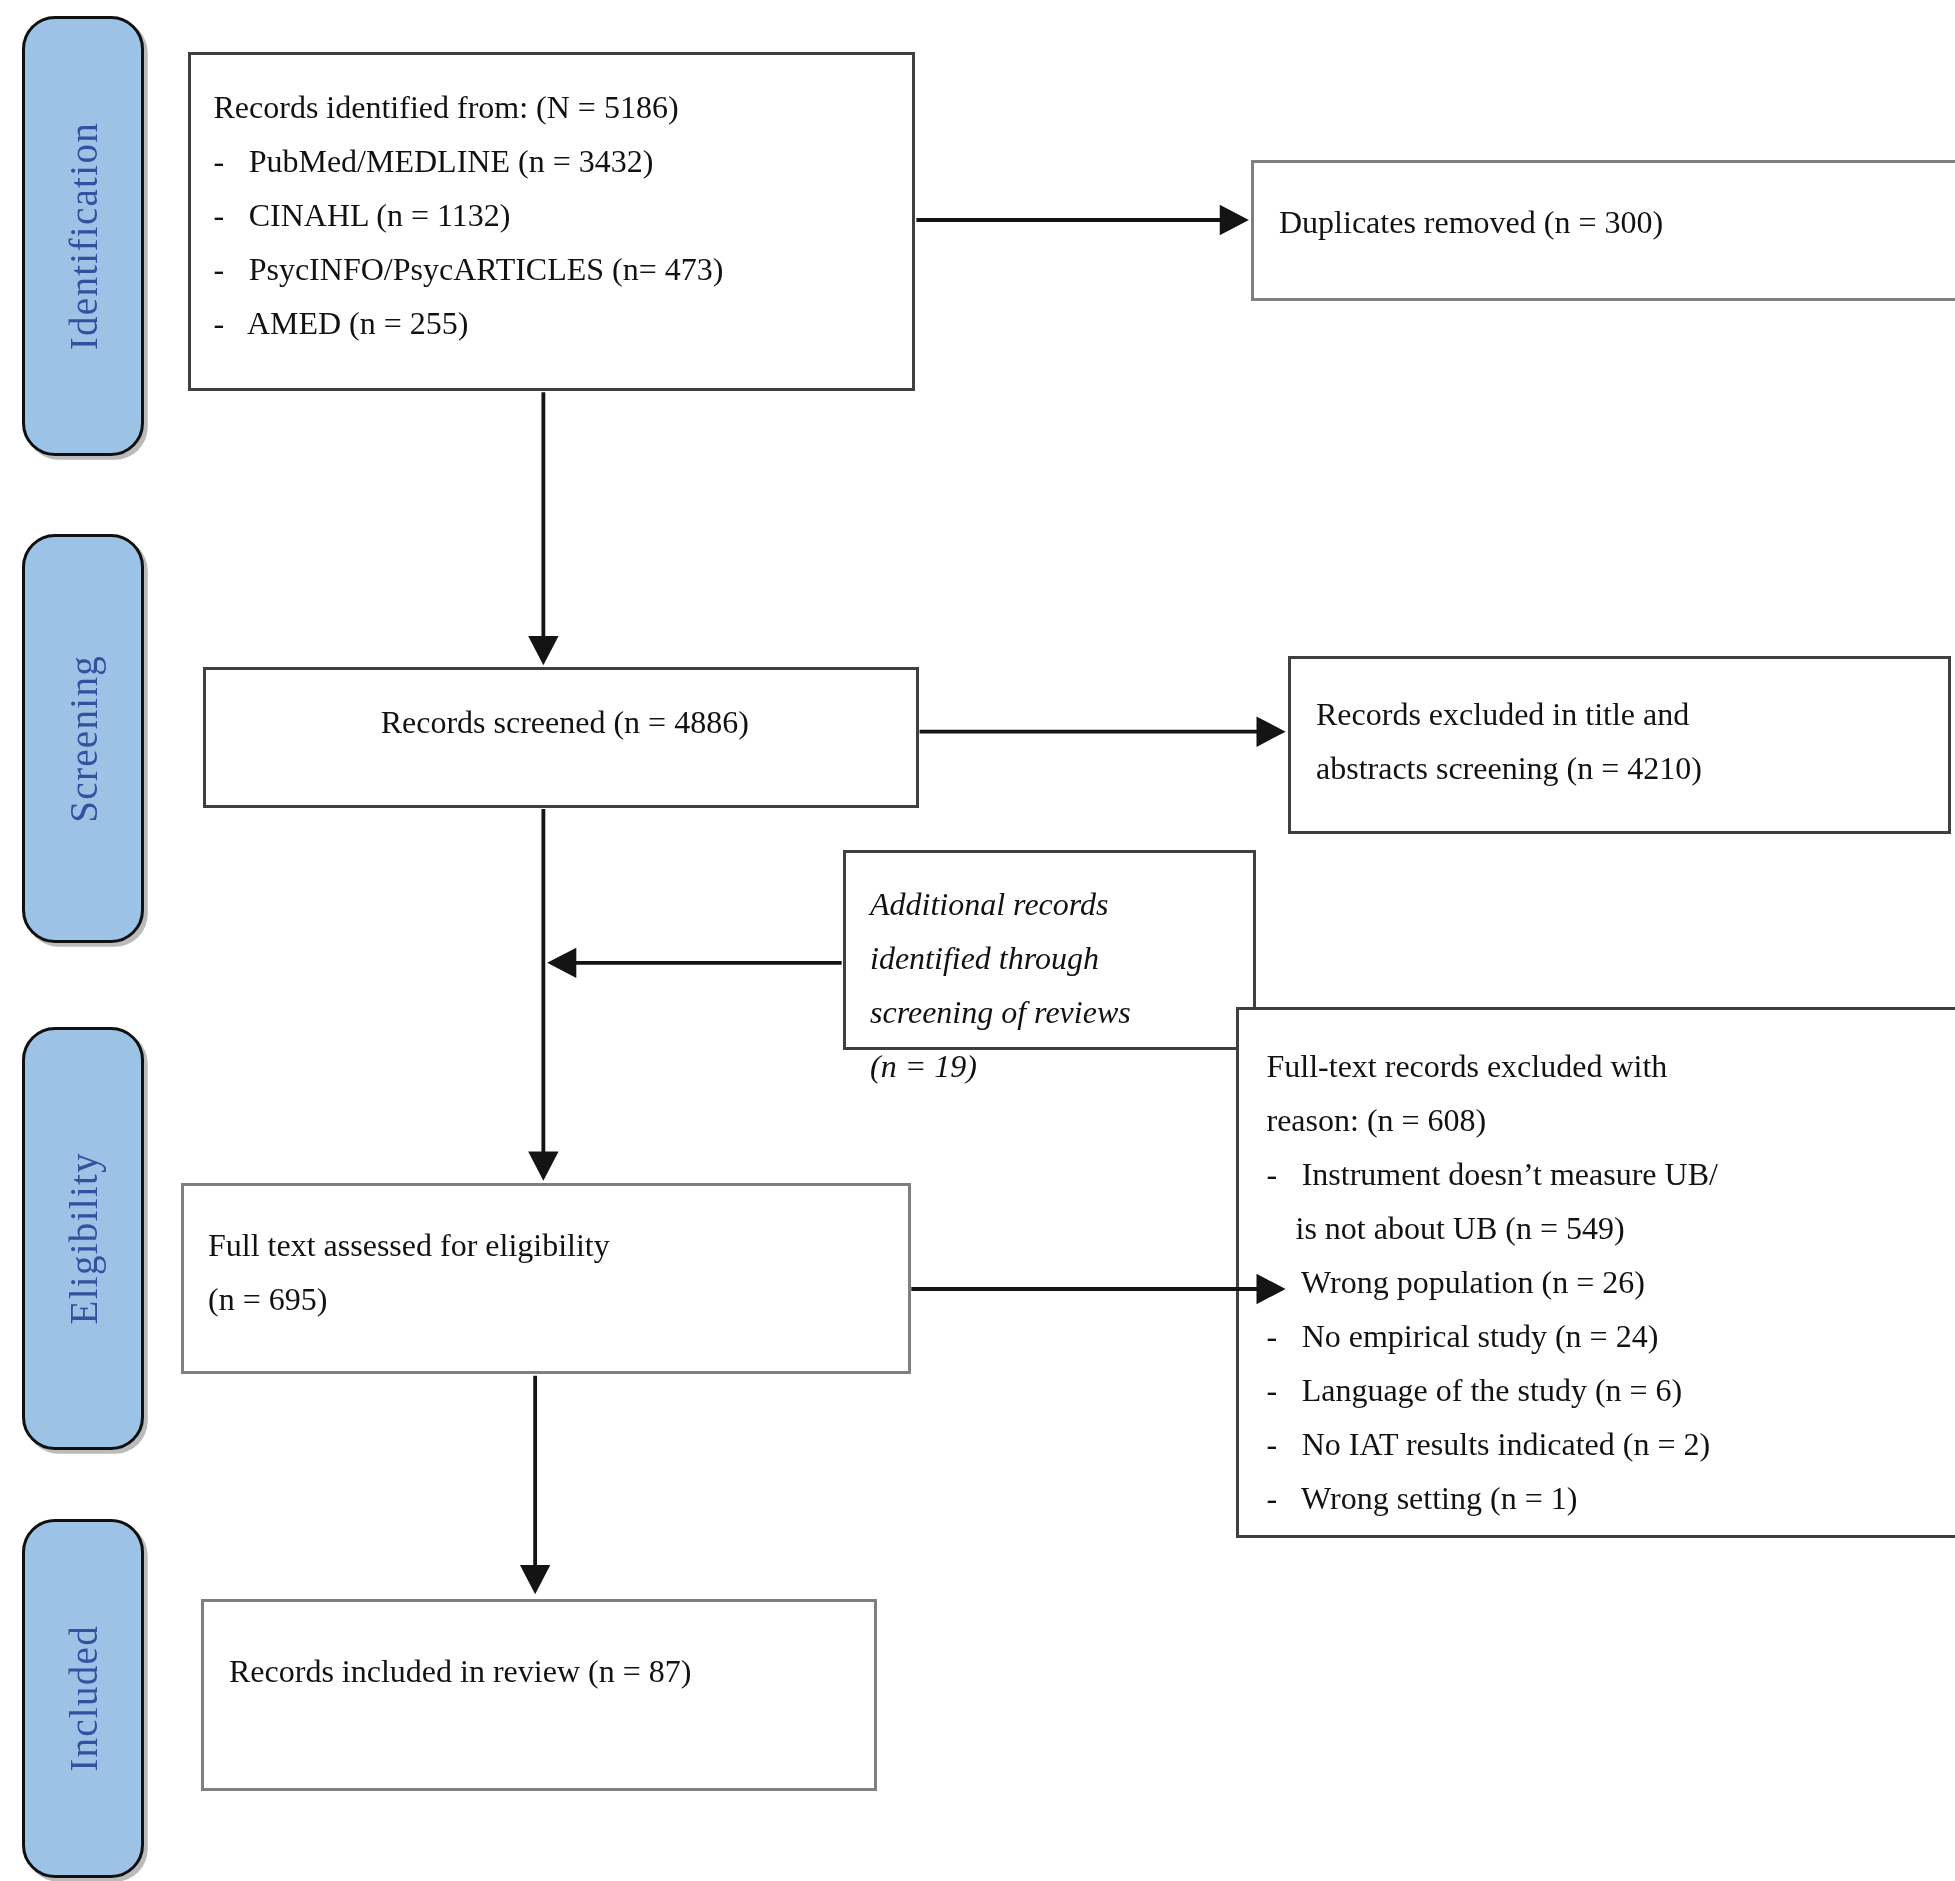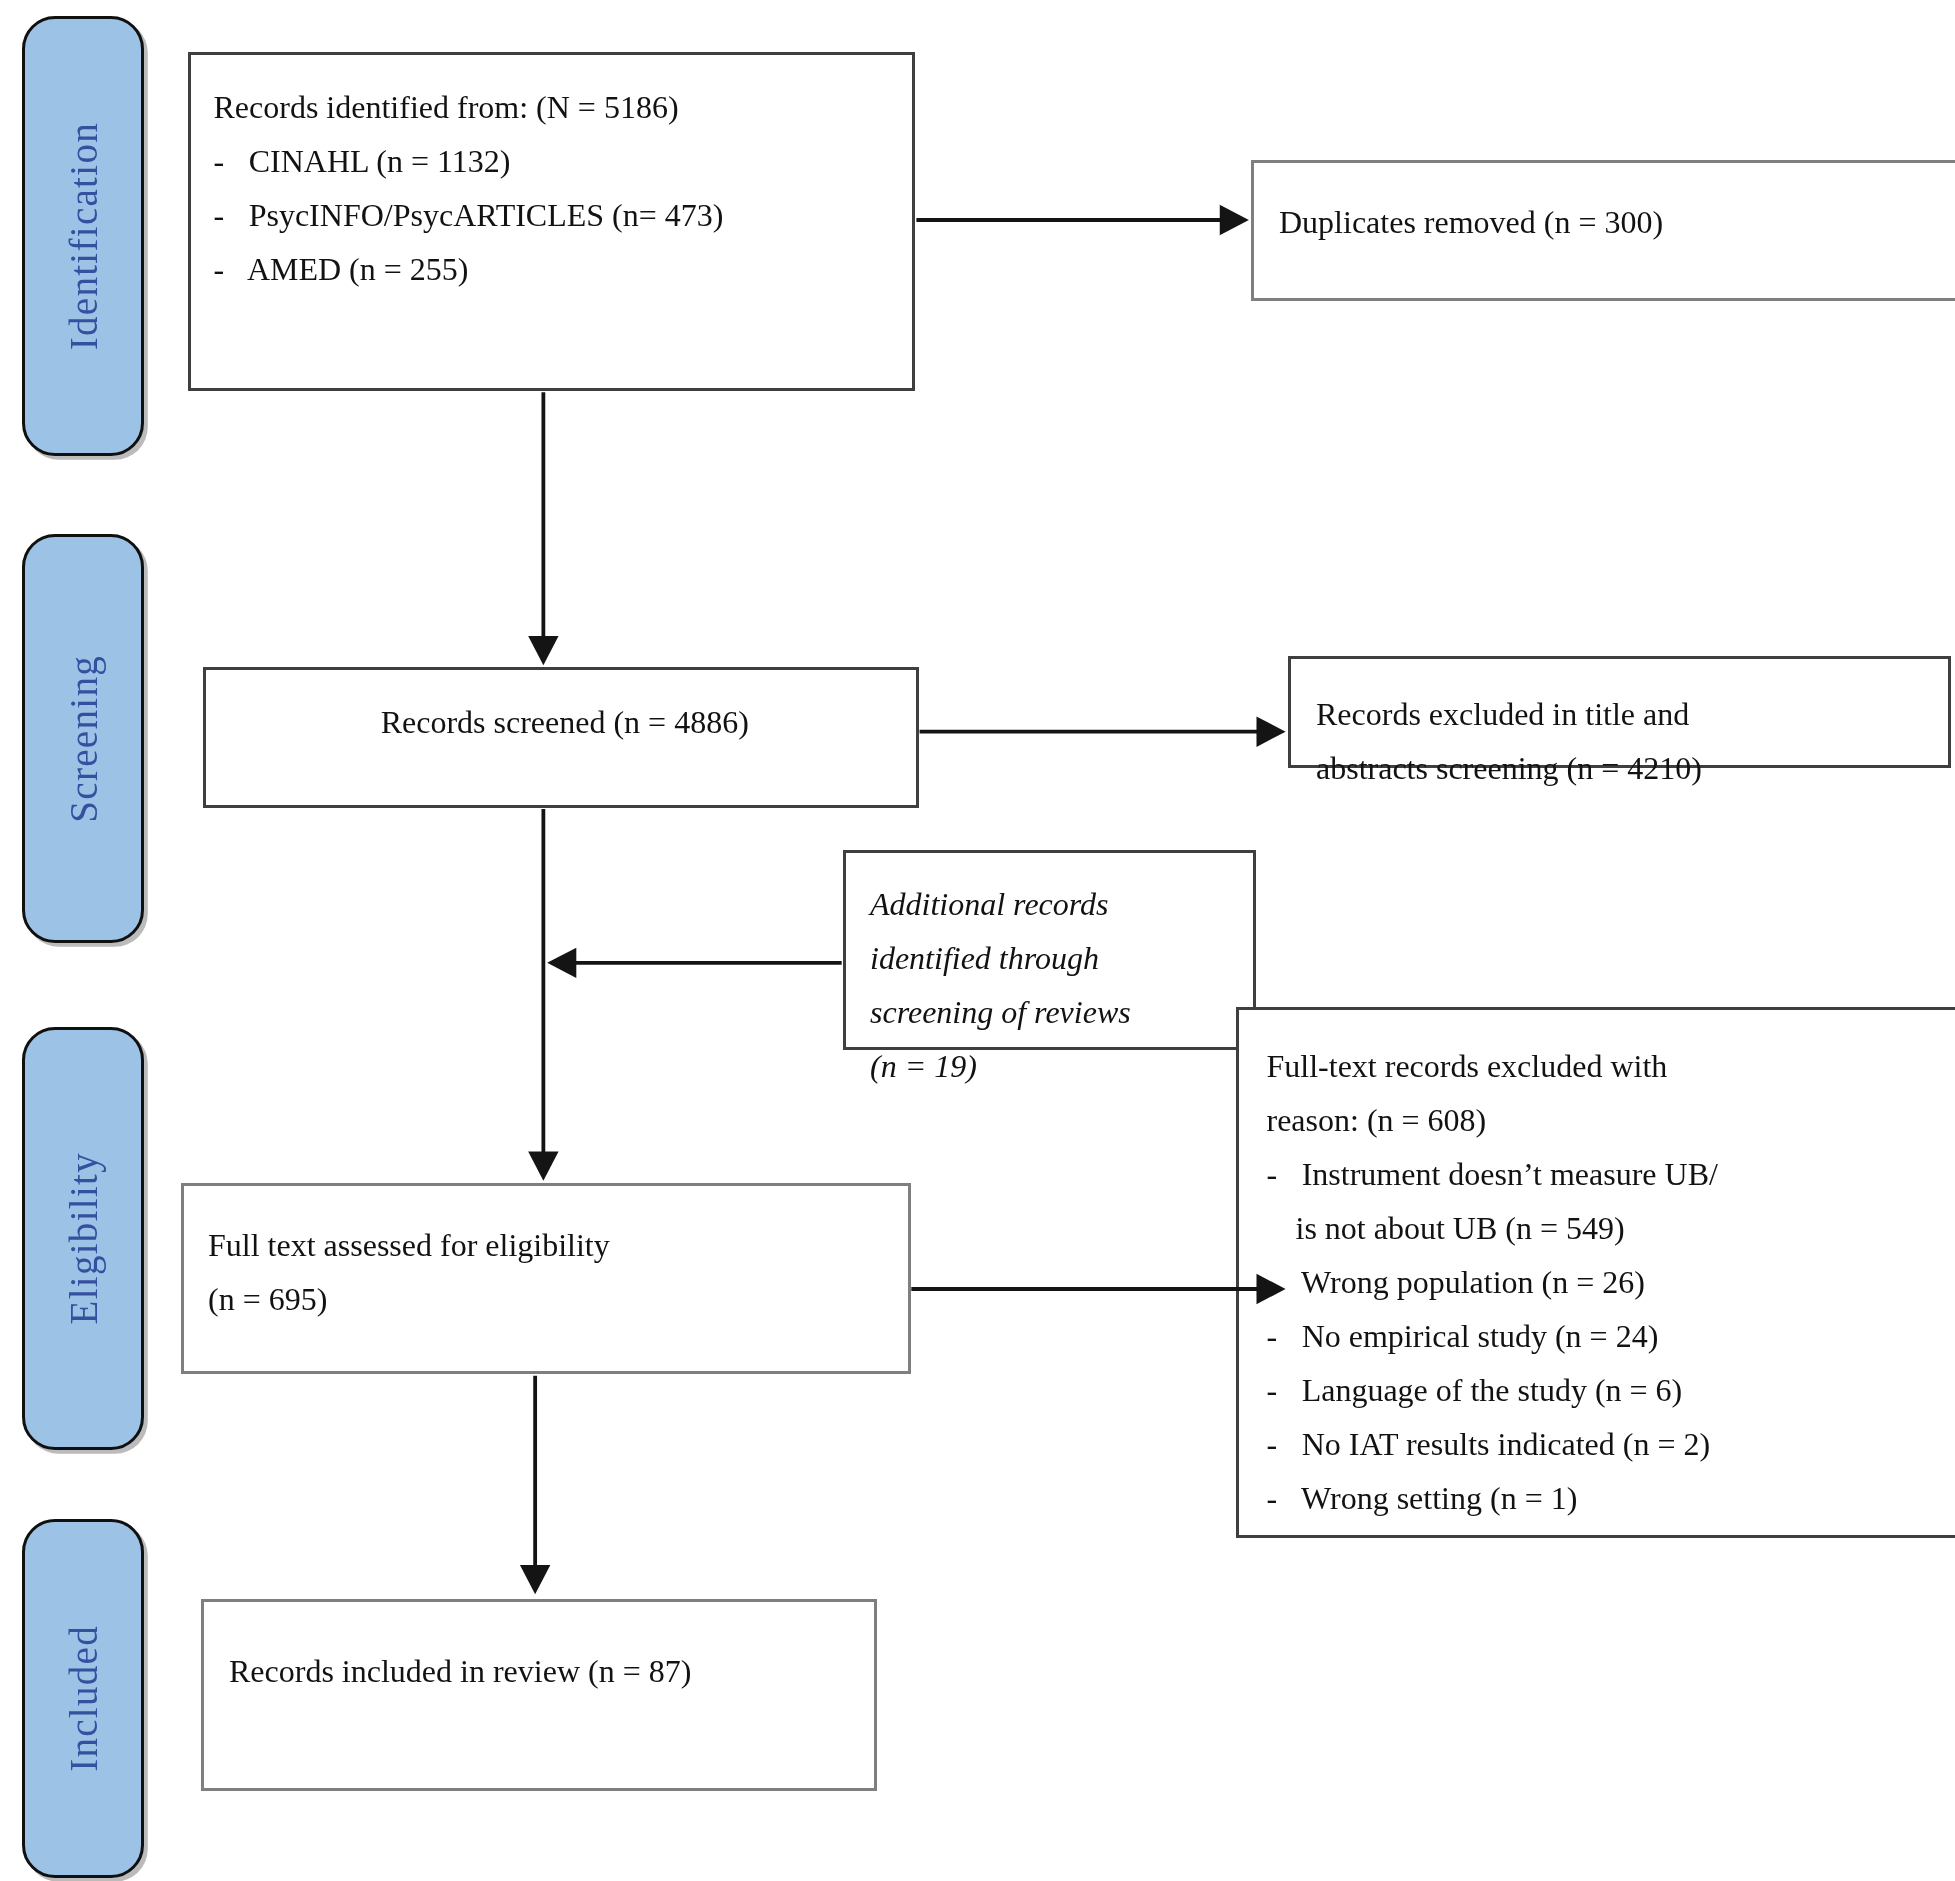--- a/index.html
+++ b/index.html
@@ -53,21 +53,21 @@
     color:var(--text);
   }
   .fbox.light{border-color:var(--box-border-light);}
   .ln{white-space:nowrap;margin-left:6px;}
   .bullet::first-letter{letter-spacing:16.5px;}
   .cont{padding-left:29px;}
 
   #b-identified{left:188px;top:52px;width:727px;height:339px;padding:25px 16.5px 0 16.5px;}
   #b-duplicates{left:1251px;top:160px;width:838px;height:141px;padding:32px 16.5px 0 19px;}
   #b-screened{left:203px;top:667px;width:716px;height:141px;padding:25px 16.5px 0 18px;text-align:center;}
-  #b-excluded-screening{left:1288px;top:656px;width:663px;height:112px;padding:28px 16.5px 0 19px;}
+  #b-excluded-screening{left:1288px;top:656px;width:663px;height:178px;padding:28px 16.5px 0 19px;}
   #b-additional{left:843px;top:850px;width:413px;height:200px;padding:24px 12.7px 0 18px;font-style:italic;}
   #b-fulltext{left:181px;top:1183px;width:730px;height:191px;padding:32px 16.5px 0 18px;}
   #b-excluded-reason{left:1236px;top:1007px;width:741px;height:531px;padding:29px 21.5px 0 21.5px;}
   #b-included{left:201px;top:1599px;width:676px;height:192px;padding:42px 16.5px 0 19px;}
 
   
   #arrows{position:absolute;left:0;top:0;width:1955px;height:1882px;pointer-events:none;}
   #arrows line{stroke:var(--arrow);stroke-width:6;}
   #arrows polygon{fill:var(--arrow);}
 </style>
@@ -84,20 +84,21 @@
   </div>
   <div class="stage" id="st-eligibility">
     <span class="stage-label">Eligibility</span>
   </div>
   <div class="stage" id="st-included">
     <span class="stage-label">Included</span>
   </div>
 
   <div class="fbox" id="b-identified">
     <div class="ln">Records identified from: (N = 5186)</div>
+    <div class="ln bullet">- PubMed/MEDLINE (n = 3432)</div>
     <div class="ln bullet">- CINAHL (n = 1132)</div>
     <div class="ln bullet">- PsycINFO/PsycARTICLES (n= 473)</div>
     <div class="ln bullet">- AMED (n = 255)</div>
   </div>
 
   <div class="fbox light" id="b-duplicates">
     <div class="ln">Duplicates removed (n = 300)</div>
   </div>
 
   <div class="fbox" id="b-screened">

